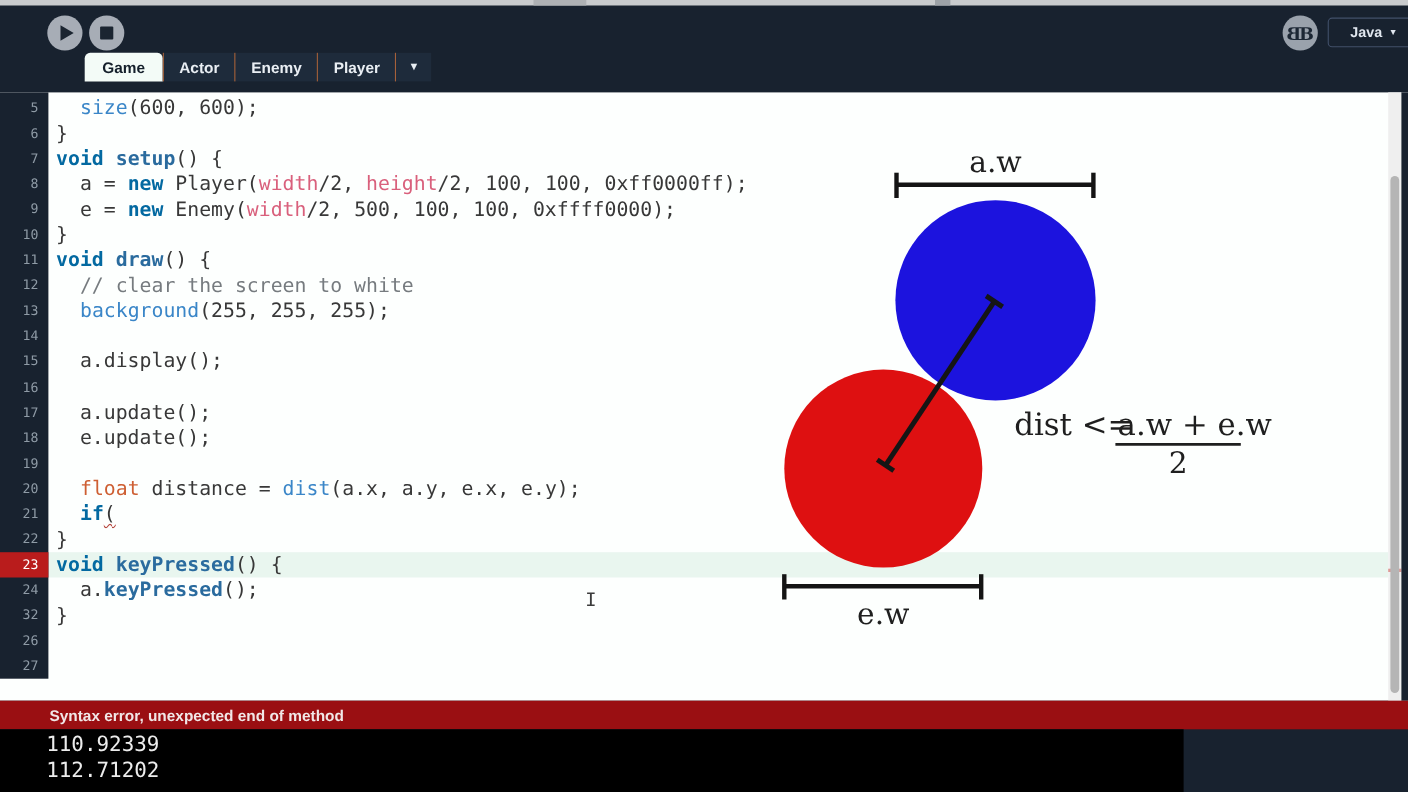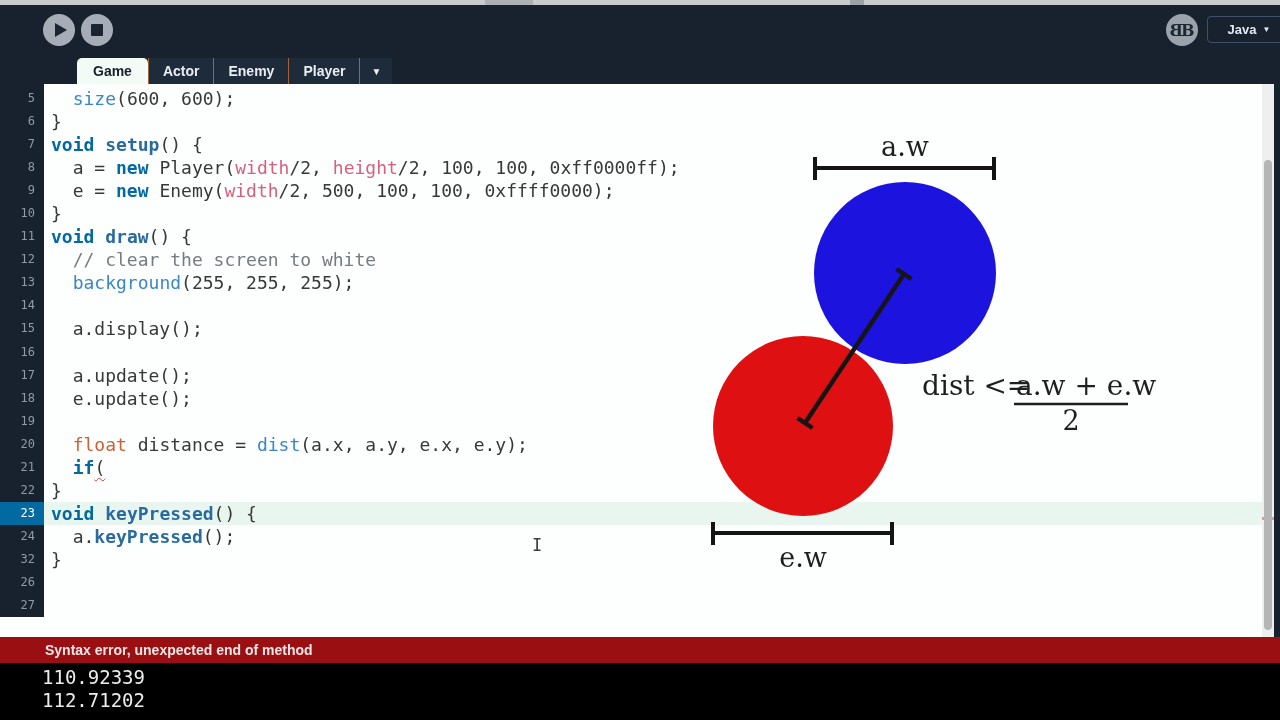--- a/index.html
+++ b/index.html
@@ -15,34 +15,34 @@
   .play-tri{width:0;height:0;border-top:7px solid transparent;border-bottom:7px solid transparent;
             border-left:12px solid #1b2531;margin-left:3px;}
   .stop-sq{width:12px;height:12px;background:#1b2531;border-radius:1px;}
   .logo{position:absolute;left:1166px;top:14px;width:32px;height:32px;border-radius:50%;background:#9aa2ac;
         display:flex;align-items:center;justify-content:center;}
   .mode-btn{position:absolute;left:1207px;top:16px;width:84px;height:27px;border:1.5px solid #41506a;
             border-radius:4px;box-sizing:border-box;color:#e2e8f0;font-size:13px;font-weight:bold;
             display:flex;align-items:center;justify-content:center;gap:6px;cursor:pointer;}
   .mode-btn .caret{font-size:8px;}
   
-  .tabbar{position:absolute;left:42px;top:58px;height:26px;display:flex;padding-left:35px;}
+  .tabbar{position:absolute;left:42px;top:48px;height:26px;display:flex;padding-left:35px;}
   .tab{height:26px;display:flex;align-items:center;justify-content:center;font-weight:bold;
        font-size:14px;padding:0 14px;cursor:pointer;white-space:nowrap;}
   .tab.active{background:#f3fbf7;color:#141f2b;border-radius:5px 5px 0 0;padding:0 16px;}
   .tab.dark{background:#1e2b3b;color:#e9eef3;border-left:1px solid #a5613a;}
   .tab.more{padding:0 11px;font-size:10px;}
   
   .editor{position:absolute;left:0;top:84px;width:1280px;height:553px;background:#fdfffe;}
   .active-band{position:absolute;left:44px;width:1218px;height:23px;background:#e9f6ef;}
   .gutter{position:absolute;left:0;top:0;width:44px;height:533px;background:#18222f;
           box-sizing:border-box;padding-top:3px;}
   .ln{height:23.05px;line-height:23.05px;text-align:right;padding-right:9px;color:#8f9ba6;
       font-size:12px;font-family:"DejaVu Sans Mono",monospace;}
-  .ln.active{background:#0369a1;color:#ffffff;}
+  .ln.active{background:#b91c1c;color:#ffffff;}
   .code{position:absolute;left:51px;top:3px;font-family:"DejaVu Sans Mono",monospace;
         font-size:18px;color:#383838;}
   .cl{height:23.05px;line-height:23.05px;white-space:pre;}
   .tk-kw{color:#0369a1;font-weight:bold;}
   .tk-fn{color:#3a86c8;}
   .tk-fnb{color:#2a6b9e;font-weight:bold;}
   .tk-const{color:#d9607c;}
   .tk-type{color:#ce5f33;}
   .tk-com{color:#767b7f;}
   .tk-def{color:#383838;}
@@ -51,21 +51,21 @@
   .scroll-track{position:absolute;left:1262px;top:0;width:12px;height:553px;background:#efefef;}
   .scroll-thumb{position:absolute;left:2px;top:76px;width:8px;height:470px;background:#b5b5b5;border-radius:4px;}
   .scroll-errmark{position:absolute;left:0;top:433px;width:12px;height:3px;background:#dd9a96;}
   .right-edge{position:absolute;left:1274px;top:0;width:6px;height:553px;background:#18222f;}
   
   .overlay{position:absolute;left:0;top:0;width:1280px;height:720px;pointer-events:none;}
   
   .error-bar{position:absolute;left:0;top:637px;width:1280px;height:26px;background:#9a0f12;
              display:flex;align-items:center;}
   .error-text{margin-left:45px;color:#f1e7e7;font-size:14px;font-weight:600;}
-  .console{position:absolute;left:0;top:663px;width:1280px;height:57px;background:#000000;
+  .console{position:absolute;left:0;top:663px;width:1076px;height:57px;background:#000000;
            box-sizing:border-box;padding:3px 0 0 42px;}
   .cons-line{height:23px;line-height:23px;color:#ececec;font-size:19px;
              font-family:"DejaVu Sans Mono",monospace;white-space:pre;}
 </style>
 </head>
 <body>
 
 <div class="screen">
 
   <div class="topstrip">

